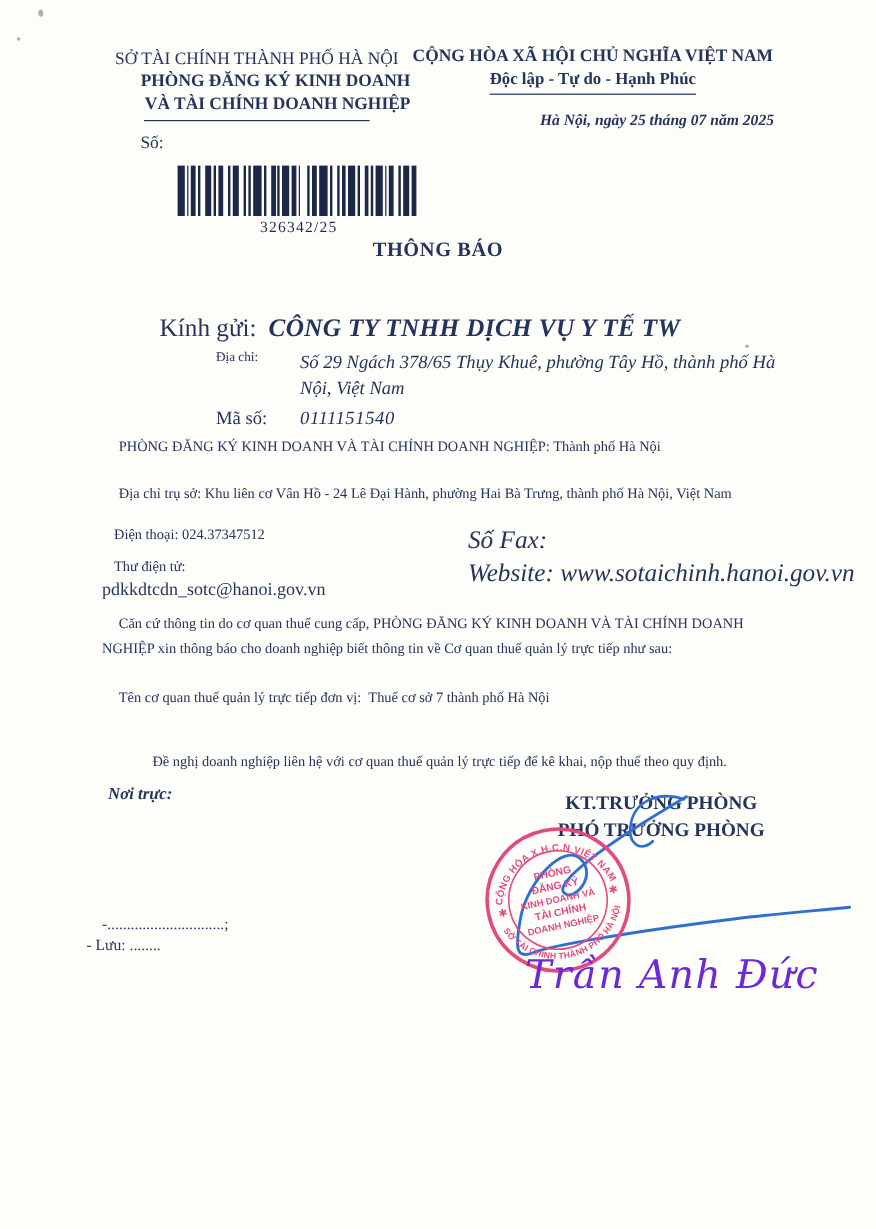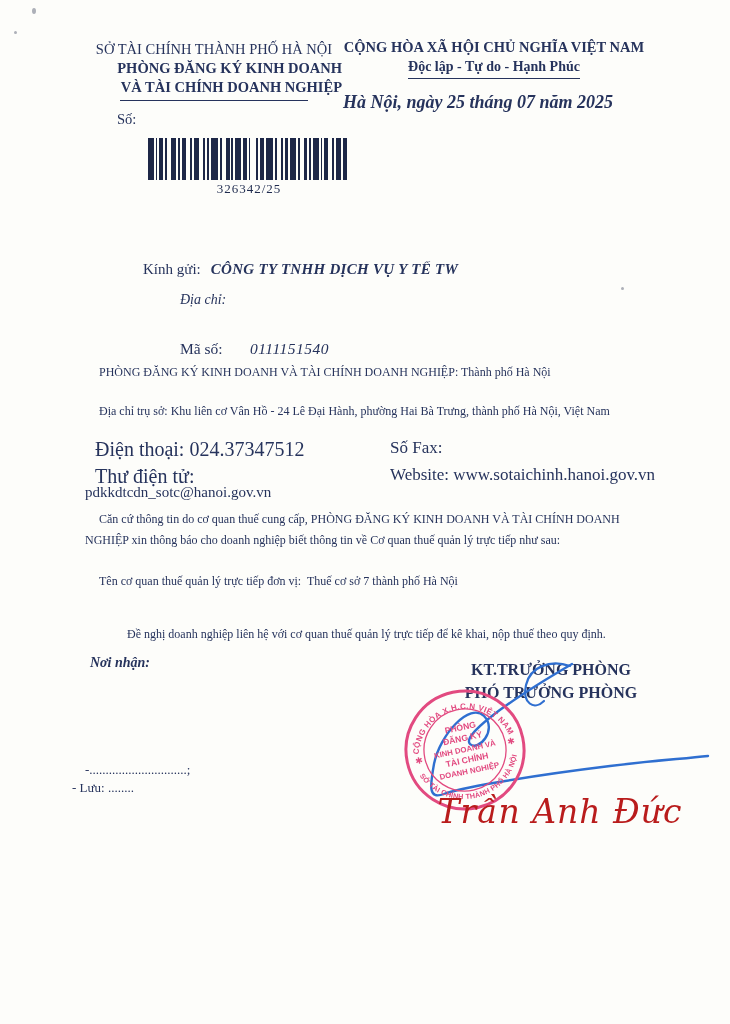--- a/index.html
+++ b/index.html
@@ -11,65 +11,65 @@
   .abs{position:absolute;}
   .b{font-weight:bold;}
   .speck{position:absolute;background:#8a8f9b;border-radius:50%;opacity:.7;}
 
   
   .hdr-left{left:86px;top:40px;width:256px;font-size:14.5px;line-height:19px;text-align:center;}
   .hdr-left .l23{font-weight:bold;text-align:right;}
   .hdr-left .rule{margin:3px auto 0;width:188px;border-bottom:1.6px solid #26335c;}
   .hdr-right{left:343px;top:38px;width:302px;text-align:center;font-size:14.5px;line-height:19px;}
   .hdr-right .motto{font-size:14px;display:inline-block;border-bottom:1.6px solid #26335c;padding-bottom:2px;}
-  .dateline{left:343px;top:92px;width:302px;text-align:left;font-size:18px;font-weight:bold;font-style:italic;}
+  .dateline{left:343px;top:92px;width:302px;text-align:right;font-size:13px;font-weight:bold;font-style:italic;}
 
   .so-label{left:117px;top:111px;font-size:14.5px;}
 
   
   .barcode{left:148px;top:138px;width:202px;height:42px;display:flex;align-items:stretch;}
   .barcode-num{left:148px;top:181px;width:202px;text-align:center;font-size:13px;letter-spacing:1px;color:#1f2b4e;}
 
   .doc-title{left:0;top:198px;width:730px;text-align:center;font-size:17px;font-weight:bold;letter-spacing:.5px;}
   .doc-subtitle{left:0;top:221px;width:730px;text-align:center;font-size:16.5px;font-weight:bold;}
 
   
-  .kinhgui{left:143px;top:261px;font-size:15px;}
+  .kinhgui{left:133px;top:261px;font-size:21px;}
   .kinhgui .company{font-weight:bold;font-style:italic;margin-left:10px;letter-spacing:.3px;}
-  .addr-label{left:180px;top:292px;font-size:14px;font-style:italic;}
+  .addr-label{left:180px;top:292px;font-size:11px;}
   .addr-value{left:250px;top:292px;width:412px;font-size:15.5px;font-style:italic;line-height:21px;}
   .maso-label{left:180px;top:340px;font-size:15.5px;text-align:right;}
   .maso-value{left:250px;top:340px;font-size:15.5px;font-style:italic;letter-spacing:.5px;}
 
   
   .para{left:85px;width:578px;font-size:12px;line-height:21px;text-indent:14px;}
   .p-office{top:362px;}
   .p-officeaddr{top:401px;}
   .row-phone{top:438px;}
   .row-email{top:465px;}
-  .lbl-left{left:95px;font-size:20px;}
-  .lbl-right{left:390px;font-size:17px;}
+  .lbl-left{left:95px;font-size:12px;}
+  .lbl-right{left:390px;font-size:21px;font-style:italic;}
   .email-value{left:85px;top:484px;font-size:15px;}
   .p-main{top:509px;}
   .p-taxline{top:571px;}
   .p-request{top:624px;margin-left:28px;}
 
   
   .noinhan{left:90px;top:655px;font-size:14px;font-weight:bold;font-style:italic;}
   .sig-title{left:428px;top:658px;width:246px;text-align:center;font-size:16px;font-weight:bold;line-height:23px;}
   .recipient-block{left:85px;top:703px;width:258px;font-size:13px;line-height:17.5px;}
   .dots-line{left:85px;top:762px;font-size:13px;}
   .luu-line{left:72px;top:780px;font-size:13px;}
 
   .stamp-wrap{left:402px;top:687px;width:126px;height:126px;transform:rotate(-12deg);}
   .sig-strokes{left:330px;top:645px;width:390px;height:170px;}
   .signer-name{
     left:432px;top:792px;width:256px;text-align:center;
     font-family:"DejaVu Serif",serif;font-style:italic;
-    font-size:33px;color:#b91c1c;letter-spacing:1px;
+    font-size:33px;color:#6d28d9;letter-spacing:1px;
   }
 </style>
 </head>
 <body>
 
 <div class="page">
 
   <div class="speck" style="left:32px;top:8px;width:4px;height:6px;"></div>
   <div class="speck" style="left:14px;top:31px;width:3px;height:3px;"></div>
   <div class="speck" style="left:621px;top:287px;width:3px;height:3px;"></div>
@@ -154,25 +154,27 @@
       <span style="height:100%;width:1.8867924528301887%;background:transparent;"></span>
       <span style="height:100%;width:0.9433962264150944%;background:#1d2747;"></span>
       <span style="height:100%;width:0.9433962264150944%;background:transparent;"></span>
       <span style="height:100%;width:2.8301886792452833%;background:#1d2747;"></span>
       <span style="height:100%;width:0.9433962264150944%;background:transparent;"></span>
       <span style="height:100%;width:1.8867924528301887%;background:#1d2747;"></span>
       <span style="height:100%;width:0.9433962264150944%;background:transparent;"></span>
     </div>
   <div class="abs barcode-num">326342/25</div>
 
+  <div class="abs doc-title">THÔNG BÁO</div>
 
   <div class="abs kinhgui">
     <span>Kính gửi:</span><span class="company">CÔNG TY TNHH DỊCH VỤ Y TẾ TW</span>
   </div>
   <div class="abs addr-label">Địa chỉ:</div>
+  <div class="abs addr-value">Số 29 Ngách 378/65 Thụy Khuê, phường Tây Hồ, thành phố Hà Nội, Việt Nam</div>
   <div class="abs maso-label">Mã số:</div>
   <div class="abs maso-value">0111151540</div>
 
   <div class="abs para p-office">PHÒNG ĐĂNG KÝ KINH DOANH VÀ TÀI CHÍNH DOANH NGHIỆP: Thành phố Hà Nội</div>
   <div class="abs para p-officeaddr">Địa chỉ trụ sở: Khu liên cơ Vân Hồ - 24 Lê Đại Hành, phường Hai Bà Trưng, thành phố Hà Nội, Việt Nam</div>
 
   <div class="abs lbl-left row-phone">
     <span>Điện thoại:</span>
     <span>024.37347512</span>
   </div>
@@ -187,21 +189,21 @@
 
   <div class="abs para p-main">Căn cứ thông tin do cơ quan thuế cung cấp, PHÒNG ĐĂNG KÝ KINH DOANH VÀ TÀI CHÍNH DOANH NGHIỆP xin thông báo cho doanh nghiệp biết thông tin về Cơ quan thuế quản lý trực tiếp như sau:</div>
 
   <div class="abs para p-taxline">
     <span>Tên cơ quan thuế quản lý trực tiếp đơn vị:</span>&nbsp;
     <span>Thuế cơ sở 7 thành phố Hà Nội</span>
   </div>
 
   <div class="abs para p-request">Đề nghị doanh nghiệp liên hệ với cơ quan thuế quản lý trực tiếp để kê khai, nộp thuế theo quy định.</div>
 
-  <div class="abs noinhan">Nơi nhận:</div>
+  <div class="abs noinhan">Nơi trực:</div>
   <div class="abs sig-title">
     <div>KT.TRƯỞNG PHÒNG</div>
     <div>PHÓ TRƯỞNG PHÒNG</div>
   </div>
 
   <div class="abs dots-line">-..............................;</div>
   <div class="abs luu-line">- Lưu: ........</div>
 
   <svg class="abs sig-strokes" viewBox="0 0 390 170" fill="none">
     <path d="M 242 19 C 170 61, 132 91, 140 99 C 148 107, 168 85, 154 71 C 140 57, 110 89, 104 119 C 100 141, 98 155, 114 149 C 126 144, 190 132, 280 121 C 320 116, 350 114, 378 111" stroke="#2f6fd0" stroke-width="2.4" stroke-linecap="round"></path>

